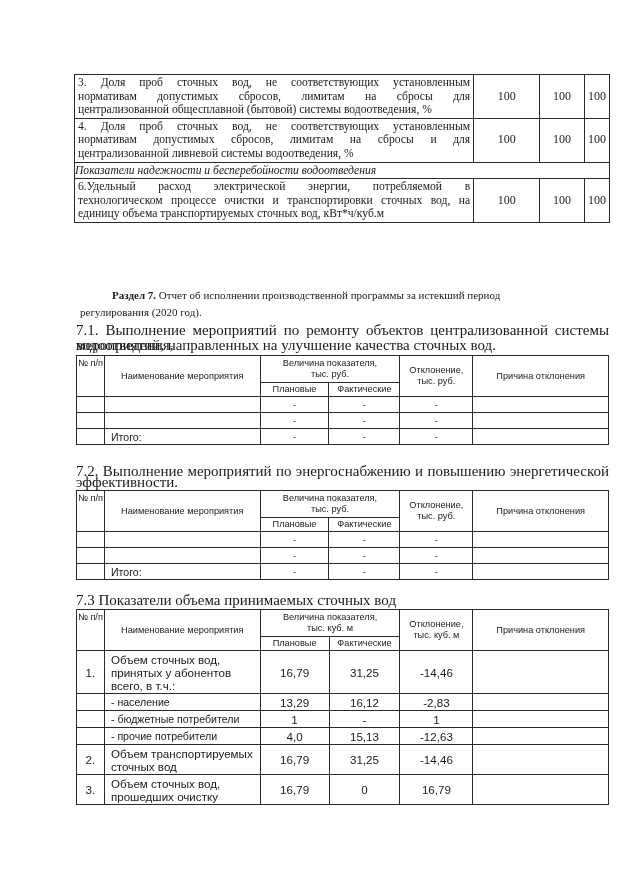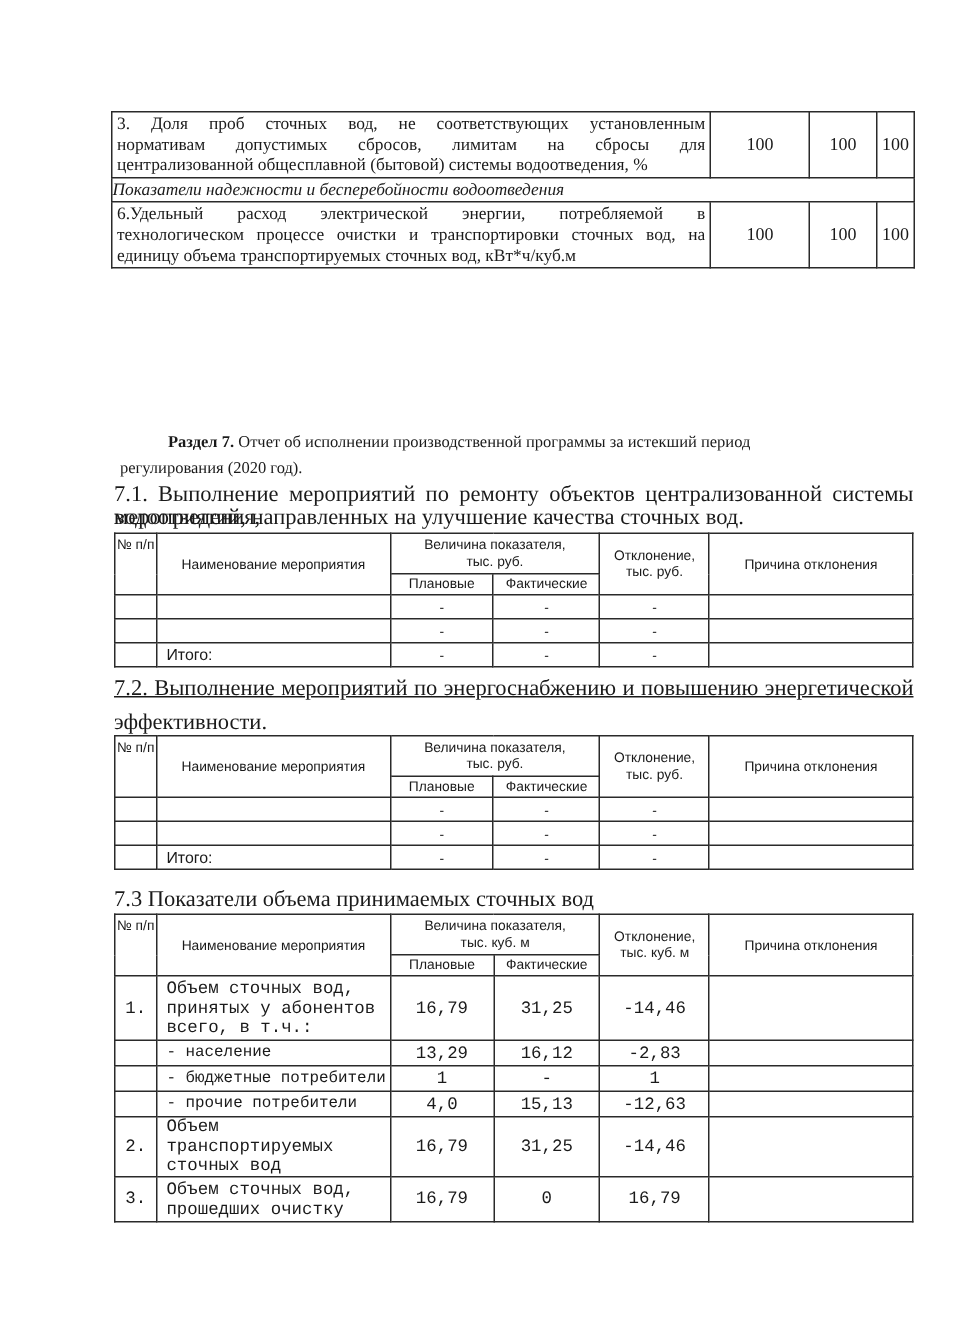--- a/index.html
+++ b/index.html
@@ -16,38 +16,44 @@
   .jl { display: block; text-align: justify; text-align-last: justify; }
 
   .para { position: absolute; font-size: 15px; line-height: 15px; }
   .heading { font-size: 11px; line-height: 17px; }
   .heading b { font-weight: bold; }
 
   .rep { left: 76px; width: 533px; font-family: "Liberation Sans", "DejaVu Sans", sans-serif; font-size: 9.2px; }
   .rep th { font-weight: normal; text-align: center; vertical-align: middle; line-height: 11px; }
   .rep td { text-align: center; vertical-align: middle; height: 15px; }
   .rep td.name { text-align: left; padding-left: 6px; font-size: 10.6px; }
-  #t73 td { font-family: Liberation Mono, monospace; font-size: 11.6px; }
+  #t73 td { font-family: Liberation Sans, sans-serif; font-size: 11.6px; }
   #t73 td.name { line-height: 13px; }
   #t73 td.lbl { font-size: 10.6px; }
 </style>
 </head>
 <body>
 
 <table id="t-ind">
   <colgroup>
       <col style="width:400px">
       <col style="width:66px">
       <col style="width:45px">
       <col style="width:25px">
     </colgroup>
   <colgroup></colgroup>
   <tbody id="t-ind-body">
       <tr>
         <td class="desc"><span class="jl">3. Доля проб сточных вод, не соответствующих установленным</span><span class="jl">нормативам допустимых сбросов, лимитам на сбросы для</span><span>централизованной общесплавной (бытовой) системы водоотведения, %</span></td>
+        <td class="num">100</td>
+        <td class="num">100</td>
+        <td class="num">100</td>
+      </tr>
+      <tr>
+        <td class="desc"><span class="jl">4. Доля проб сточных вод, не соответствующих установленным</span><span class="jl">нормативам допустимых сбросов, лимитам на сбросы и для</span><span>централизованной ливневой системы водоотведения, %</span></td>
         <td class="num">100</td>
         <td class="num">100</td>
         <td class="num">100</td>
       </tr>
       <tr>
         <td colspan="4" class="sect">Показатели надежности и бесперебойности водоотведения</td>
       </tr>
       <tr>
         <td class="desc"><span class="jl">6.Удельный расход электрической энергии, потребляемой в</span><span class="jl">технологическом процессе очистки и транспортировки сточных вод, на</span><span>единицу объема транспортируемых сточных вод, кВт*ч/куб.м</span></td>
         <td class="num">100</td>
@@ -110,21 +116,21 @@
       <td></td>
       <td class="name">Итого:</td>
       <td>-</td>
       <td>-</td>
       <td>-</td>
       <td></td>
     </tr>
     </tbody>
   </table>
 
-<div class="para" style="left:76px; top:452px; width:533px;text-decoration:underline;">
+<div class="para" style="left:76px; top:464px; width:533px;">
     <span class="jl">7.2. Выполнение мероприятий по энергоснабжению и повышению энергетической</span>
   </div>
 <div class="para" style="left:76px; top:475px;">эффективности.</div>
 
 <table id="t72" class="rep" style="top:490px;">
     <colgroup>
       <col style="width:28px">
       <col style="width:156px">
       <col style="width:69px">
       <col style="width:71px">

